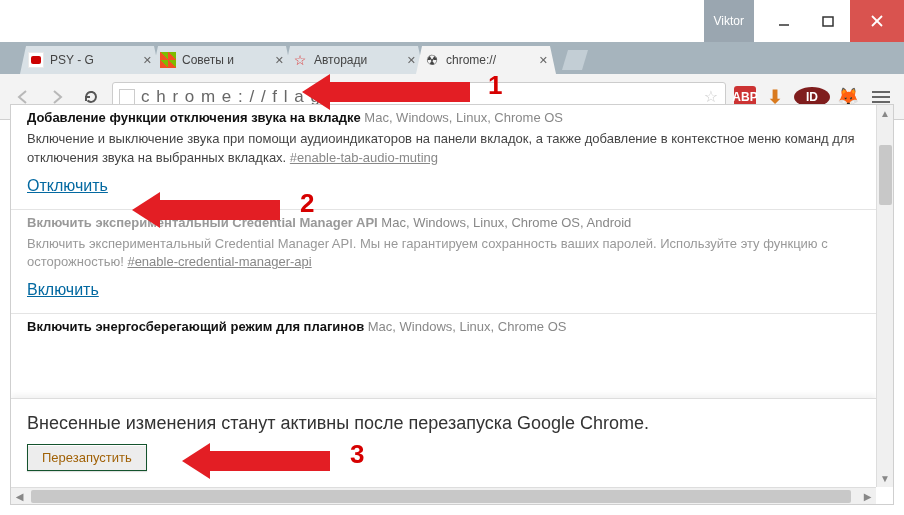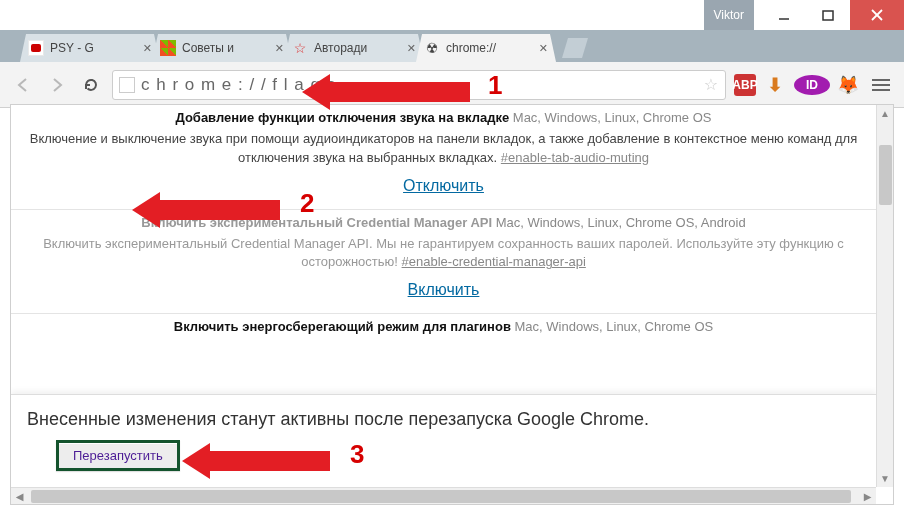--- a/index.html
+++ b/index.html
@@ -1,18 +1,18 @@
 <!DOCTYPE html>
 <html><head>
 <meta charset="utf-8">
 <style>
   * { box-sizing: border-box; margin: 0; padding: 0; }
   body { font-family: "Segoe UI", Arial, sans-serif; font-size: 13px; background:#fff; width:904px; height:515px; overflow:hidden; position:relative; }
   
-  .window-bar { height:30px; background:#fff; display:flex; justify-content:flex-end; align-items:stretch; border-bottom:0; }
+  .window-bar { height:42px; background:#fff; display:flex; justify-content:flex-end; align-items:stretch; border-bottom:0; }
   .user-badge { background:#9aa6b0; color:#fff; font-size:12px; padding:4px 10px; display:flex; align-items:center; margin-right:8px; }
   .win-btn { width:44px; display:flex; align-items:center; justify-content:center; font-size:14px; color:#333; }
   .win-btn.close { background:#d9534f; color:#fff; width:54px; font-size:16px; }
   
   .tab-strip { height:32px; background:#a6b4bd; display:flex; align-items:flex-end; padding:0 4px 0 20px; position:relative; }
   .tab { height:28px; background:#d9e1e6; border-top-left-radius:6px; border-top-right-radius:6px; margin-right:-8px; padding:0 24px 0 8px; display:flex; align-items:center; position:relative; min-width:140px; max-width:160px; clip-path: polygon(6px 0, calc(100% - 6px) 0, 100% 100%, 0 100%); font-size:12px; color:#444; }
   .tab.active { background:#f3f3f3; }
   .tab .favicon { width:16px; height:16px; margin-right:6px; flex-shrink:0; }
   .tab .tab-title { white-space:nowrap; overflow:hidden; text-overflow:clip; flex:1; }
   .tab .tab-close { position:absolute; right:8px; top:8px; font-size:11px; color:#666; }
@@ -20,39 +20,39 @@
   
   .toolbar { height:46px; background:#f3f3f3; border-bottom:1px solid #d0d0d0; display:flex; align-items:center; padding:0 10px; gap:8px; }
   .nav-btn { width:26px; height:26px; display:flex; align-items:center; justify-content:center; color:#555; font-size:16px; }
   .nav-btn.disabled { color:#b8b8b8; }
   .address-bar { flex:1; height:30px; background:#fff; border:1px solid #ccc; border-radius:3px; display:flex; align-items:center; padding:12px 6px; font-size:17px; color:#676767; letter-spacing:1px; }
   .addr-icon { width:16px; height:16px; border:1px solid #ccc; margin-right:6px; }
   .addr-star { margin-left:auto; color:#ccc; font-size:16px; }
   .ext-icon { width:22px; height:22px; display:flex; align-items:center; justify-content:center; border-radius:3px; font-size:12px; font-weight:bold; }
   .ext-abp { background:#c33; color:#fff; width:22px; height:22px; border-radius:3px; }
   .ext-dl { color:#d97a1e; font-size:18px; }
-  .ext-id { background:#a21caf; color:#fff; border-radius:50%; width:36px; height:20px; }
+  .ext-id { background:#7f1d1d; color:#fff; border-radius:50%; width:36px; height:20px; }
   .ext-fox { font-size:18px; }
   .hamburger { display:flex; flex-direction:column; gap:3px; width:18px; }
   .hamburger span { height:2px; background:#666; }
   
   .content-frame { position:absolute; top:104px; left:10px; right:10px; bottom:10px; border:1px solid #cfcfcf; background:#fff; overflow:hidden; }
   .flags-scroll { position:absolute; top:0; left:0; right:17px; bottom:17px; overflow:hidden; }
-  .flag-item { padding:4px 16px 12px; border-bottom:1px solid #e4e4e4; font-size:13px; line-height:1.45; color:#444;text-align:center;}
+  .flag-item { padding:4px 16px 12px; border-bottom:1px solid #e4e4e4; font-size:13px; line-height:1.45; color:#444;}
   .flag-item .title { color:#111; font-weight:bold; }
   .flag-item.disabled .title, .flag-item.disabled { color:#999; }
   .flag-item .platforms { color:#888; font-weight:normal; }
   .flag-item .desc { margin-top:2px; }
   .flag-item .anchor { color:#888; text-decoration:underline;}
   .flag-item .action-link { display:inline-block; margin-top:6px; color:#0369a1; text-decoration:underline; font-size:16px;}
   .truncated { border-bottom:none; padding-bottom:0; }
   
   .restart-bar { position:absolute; left:0; right:17px; bottom:17px; background:#fff; border-top:1px solid #ddd; padding:14px 16px 16px; box-shadow:0 -3px 6px rgba(0,0,0,0.06); }
   .restart-bar .msg { font-size:18px; color:#333; margin-bottom:10px; }
-  .restart-btn { background:#ededed; border:3px solid #14532d; padding:5px 14px; font-size:13px; color:#4c1d95; box-shadow:inset 0 1px 0 #fff, 0 1px 1px rgba(0,0,0,.12);margin-left:29px; }
+  .restart-btn { background:#ededed; border:1px solid #14532d; padding:5px 14px; font-size:13px; color:#a16207; box-shadow:inset 0 1px 0 #fff, 0 1px 1px rgba(0,0,0,.12); }
   
   .vscroll { position:absolute; top:0; right:0; bottom:17px; width:17px; background:#f0f0f0; border-left:1px solid #ddd; }
   .vscroll .track-btn { height:17px; background:#f0f0f0; display:flex; align-items:center; justify-content:center; color:#888; font-size:10px;}
   .vscroll .thumb { position:absolute; top:40px; width:13px; left:2px; height:60px; background:#c8c8c8; border-radius:2px; }
   .hscroll { position:absolute; left:0; right:17px; bottom:0; height:17px; background:#f0f0f0; border-top:1px solid #ddd; }
   .hscroll .track-btn { width:17px; height:17px; display:flex; align-items:center; justify-content:center; color:#888; font-size:10px; }
   .hscroll .thumb { position:absolute; left:20px; top:2px; height:13px; width:820px; background:#c8c8c8; border-radius:2px; }
   .hscroll { display:flex; align-items:center; }
   
   .arrow { position:absolute; pointer-events:none; }

